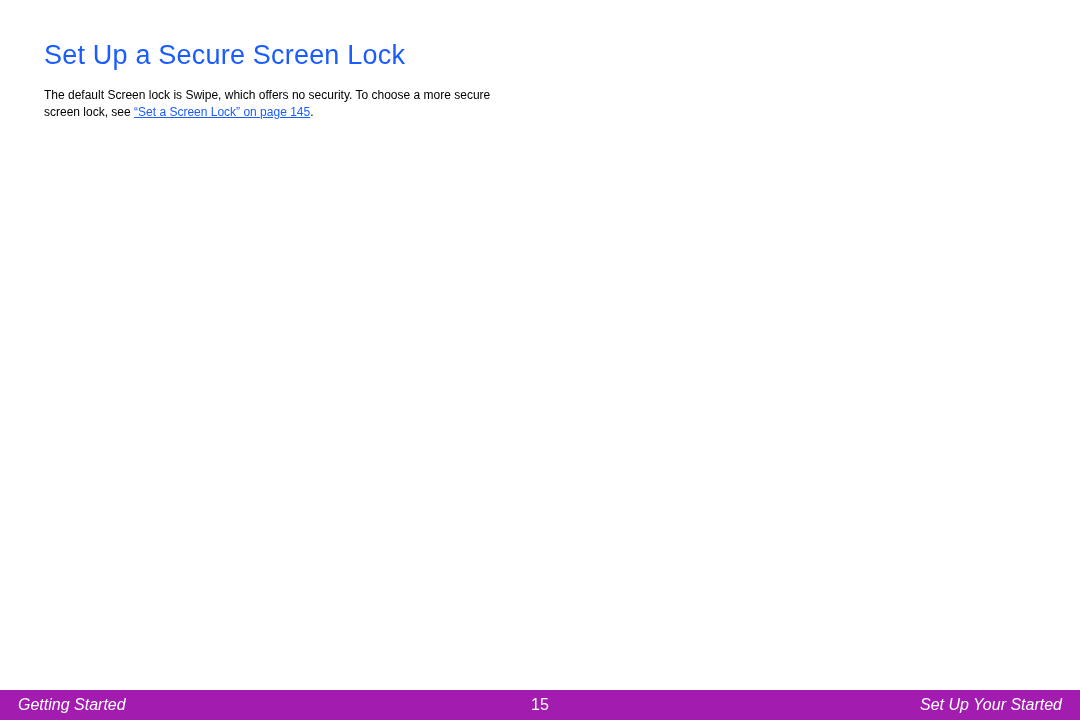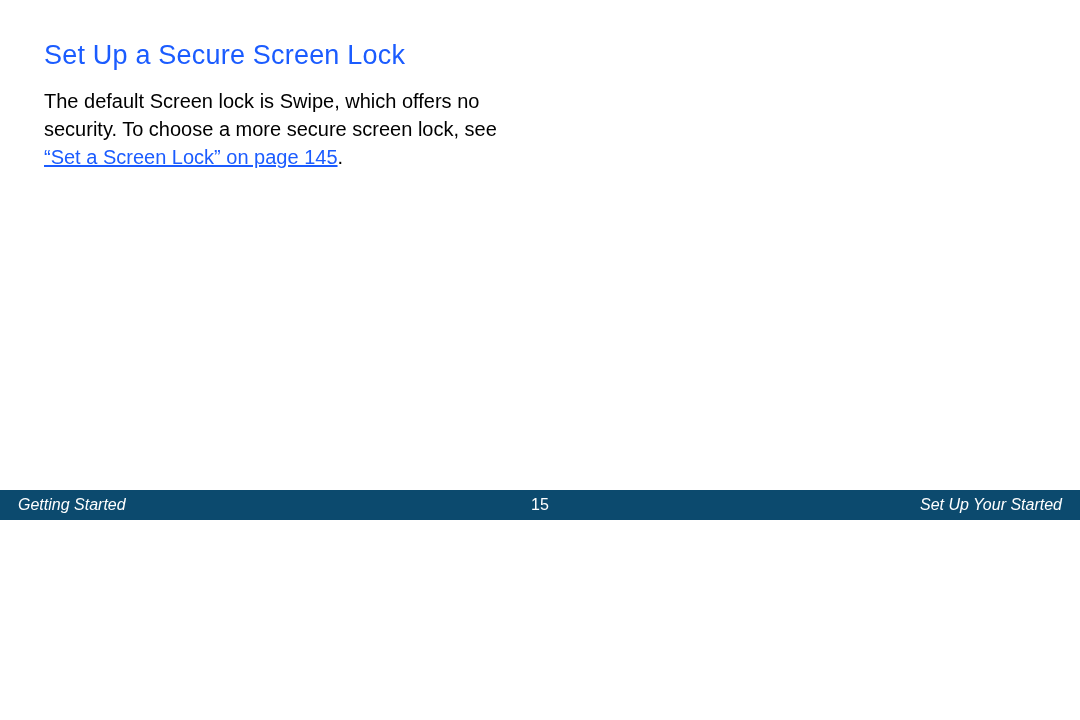--- a/index.html
+++ b/index.html
@@ -1,43 +1,43 @@
 <!DOCTYPE html>
 <html><head>
   <meta charset="utf-8">
   <style>
     * { margin: 0; padding: 0; box-sizing: border-box; }
     html, body { width: 1080px; height: 720px; overflow: hidden; background: #fff; font-family: Arial, Helvetica, sans-serif; }
-    .page { position: relative; width: 1080px; height: 520px; }
+    .page { position: relative; width: 1080px; height: 720px; }
     .content { padding: 40px 44px 0 44px; }
     h1.heading {
       font-size: 27px;
       font-weight: 400;
       color: #1b5cff;
       margin-bottom: 16px;
       letter-spacing: 0.2px;
     }
     .body-text {
-      font-size: 20px;
+      font-size: 12px;
       line-height: 1.4;
       color: #000;
       max-width: 480px;
       font-weight: 500;
     }
     .body-text .link {
       color: #1b5cff;
       text-decoration: underline;
       cursor: pointer;
     }
     .body-text .period { color: #000; text-decoration: none; }
     .footer {
       position: absolute;
       left: 0; right: 0; bottom: 0;
       height: 30px;
-      background: #0c4a6e;
+      background: #a21caf;
       display: flex;
       align-items: center;
       justify-content: space-between;
       padding: 0 18px;
       color: #fff;
       font-style: italic;
       font-size: 16px;
       text-align: right;
     }
     .footer .page-number { font-style: normal; position: absolute; left: 50%; transform: translateX(-50%); }

